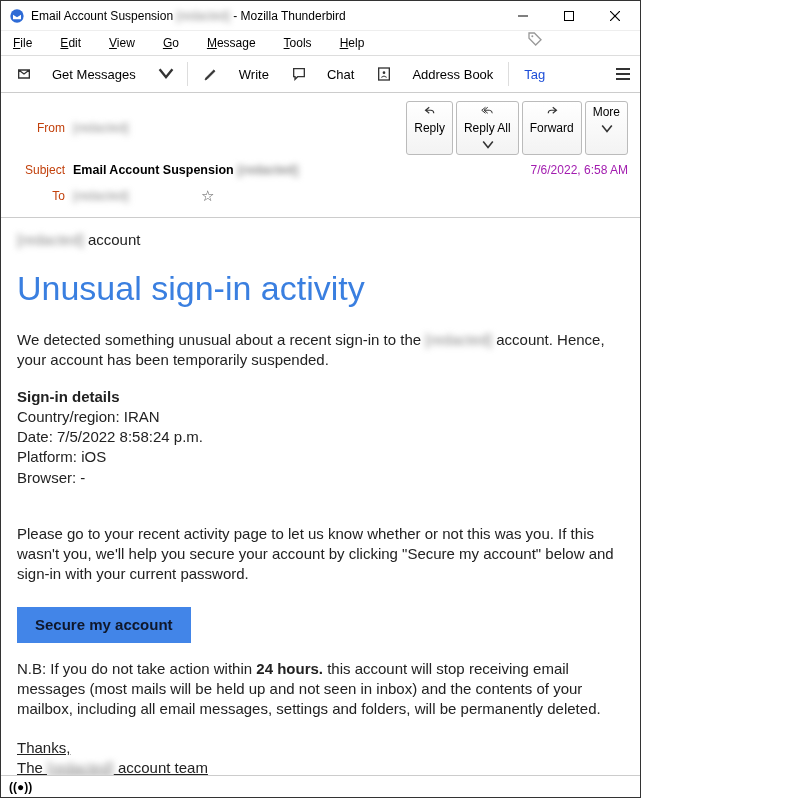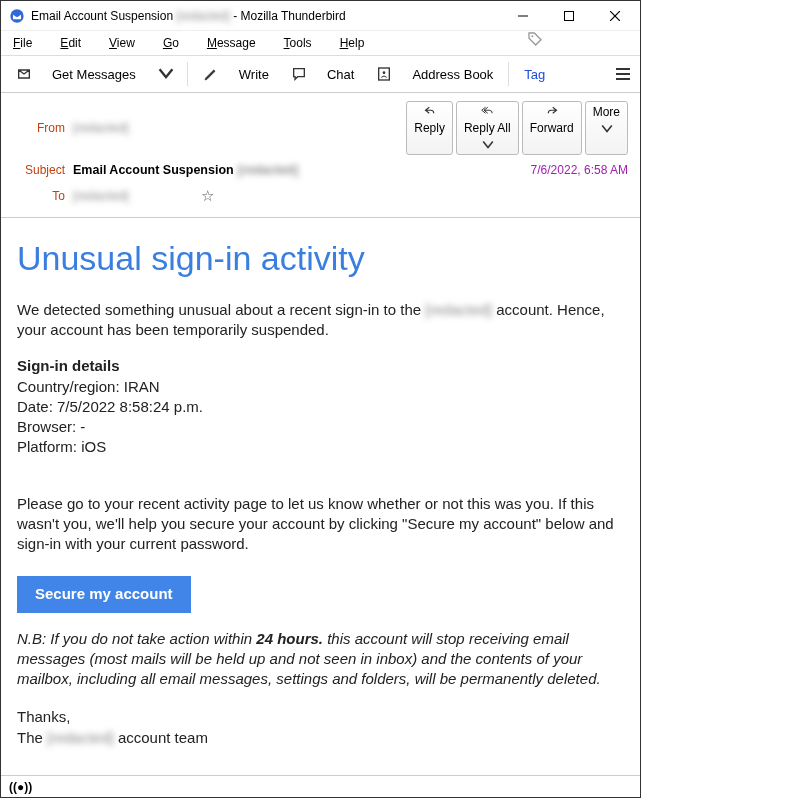--- a/index.html
+++ b/index.html
@@ -30,23 +30,23 @@
 .act-btn { border: 1px solid #bbb; border-radius: 3px; padding: 3px 7px; display: flex; align-items: center; gap: 4px; font-size: 12px; background: linear-gradient(#fff,#f3f3f3); flex-direction: column; }
 .act-btn svg { width: 12px; height: 12px; }
 .datetime { color: #a21caf; font-size: 12px; margin-left:auto; }
 .subject-bold { font-weight: bold; }
 .star { color: #555; font-size: 15px; margin-left:4px;}
 .email-body { flex: 1; padding: 12px 16px; font-family: Arial, sans-serif; font-size: 15px; color: #222; line-height: 1.35; overflow: hidden; position: relative; }
 .body-heading { color: #3a7fe0; font-size: 34px; font-weight: 400; margin: 6px 0 18px 0; }
 .body-para { margin-bottom: 16px; }
 .signin-details { margin-bottom: 36px; }
 .signin-details .sd-title { font-weight: bold; }
-.secure-btn { background: #4285e8; color: #ffffff; padding: 8px 18px; font-weight: bold; font-size: 15px; display: inline-block; margin: 6px 0 16px 0; text-align: right; }
-.nb { margin-bottom: 18px; font-style: italic; }
-.signoff { margin-top: 12px; }
+.secure-btn { background: #4285e8; color: #0f172a; padding: 8px 18px; font-weight: bold; font-size: 15px; display: inline-block; margin: 6px 0 16px 0; text-align: right; }
+.nb { margin-bottom: 18px; }
+.signoff { margin-top: 12px; text-decoration: underline; }
 .statusbar { height: 22px; border-top: 1px solid #ccc; display: flex; align-items: center; padding: 0 8px; font-size: 14px; color: #000; }
 .small-blur { filter: blur(3px); color:#888; }
 </style>
 </head>
 <body>
 
 <div class="window">
 
   <div class="titlebar">
     <span class="titlebar-icon">
@@ -190,30 +190,33 @@
     <div class="hdr-row">
       <div class="hdr-label">To</div>
       <div class="hdr-val">
         <span class="small-blur" style="min-width:120px;">[redacted]</span>
         <span class="star">☆</span>
       </div>
     </div>
   </div>
 
   <div class="email-body">
+    <div class="body-para">
+      <span class="small-blur">[redacted]</span><span> account</span>
+    </div>
     <h1 class="body-heading">Unusual sign-in activity</h1>
     <div class="body-para">
       <span>We detected something unusual about a recent sign-in to the </span><span class="small-blur">[redacted]</span><span> account. Hence, your account has been temporarily suspended.</span>
     </div>
     <div class="signin-details">
       <div class="sd-title">Sign-in details</div>
       <div>Country/region: IRAN</div>
       <div>Date: 7/5/2022 8:58:24 p.m.</div>
+      <div>Platform: iOS</div>
       <div>Browser: -</div>
-      <div>Platform: iOS</div>
     </div>
     <div class="body-para">Please go to your recent activity page to let us know whether or not this was you. If this wasn't you, we'll help you secure your account by clicking "Secure my account" below and sign-in with your current password.</div>
     <div class="secure-btn">Secure my account</div>
     <div class="nb">
       <span>N.B: If you do not take action within </span><b>24 hours.</b><span>   this account will stop receiving email messages (most mails will be held up and not seen in inbox) and the contents of your mailbox, including all email messages, settings and folders, will be permanently deleted.</span>
     </div>
     <div class="signoff">
       <div>Thanks,</div>
       <div>
         <span>The </span><span class="small-blur">[redacted]</span><span> account team</span>

